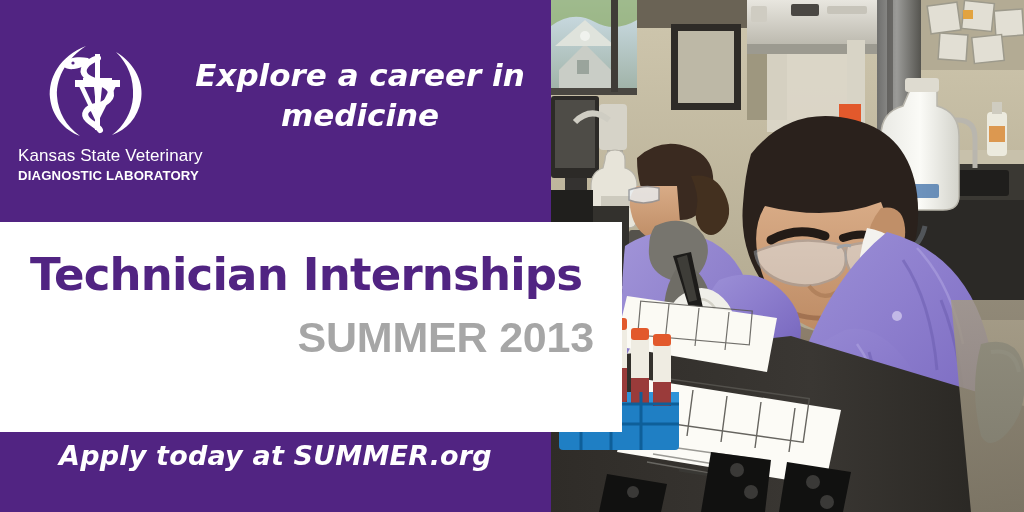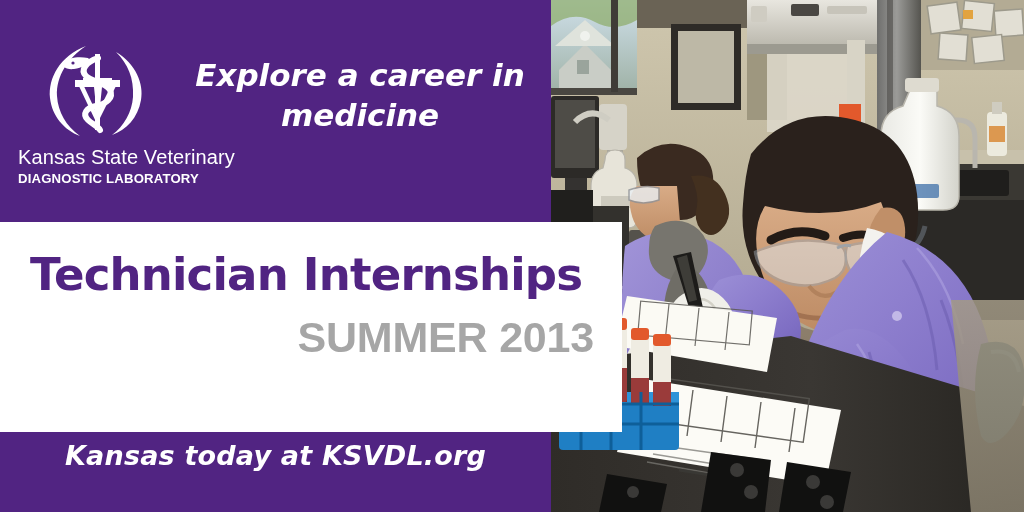--- a/index.html
+++ b/index.html
@@ -47,21 +47,21 @@
   }
   .logo-mark {
     width: 112px;
     height: 100px;
     margin: 0 auto 6px auto;
     display: block;
   }
   .logo-line1 {
     text-align: center;
     color: #ffffff;
-    font-size: 20px;
+    font-size: 17px;
     letter-spacing: 0.1px;
     line-height: 1.15;
     white-space: nowrap;
   }
   .logo-line2 {
     text-align: center;
     color: #ffffff;
     font-size: 13.2px;
     font-weight: bold;
     letter-spacing: 0.15px;
@@ -461,15 +461,15 @@
   <div class="headline">
     <div>Explore a career in</div>
     <div>medicine</div>
   </div>
 
   <div class="banner">
     <div class="banner-title">Technician Internships</div>
     <div class="banner-subtitle">SUMMER 2013</div>
   </div>
 
-  <div class="cta">Kansas today at KSVDL.org</div>
+  <div class="cta">Apply today at SUMMER.org</div>
 
 </div>
 
 </body></html>

